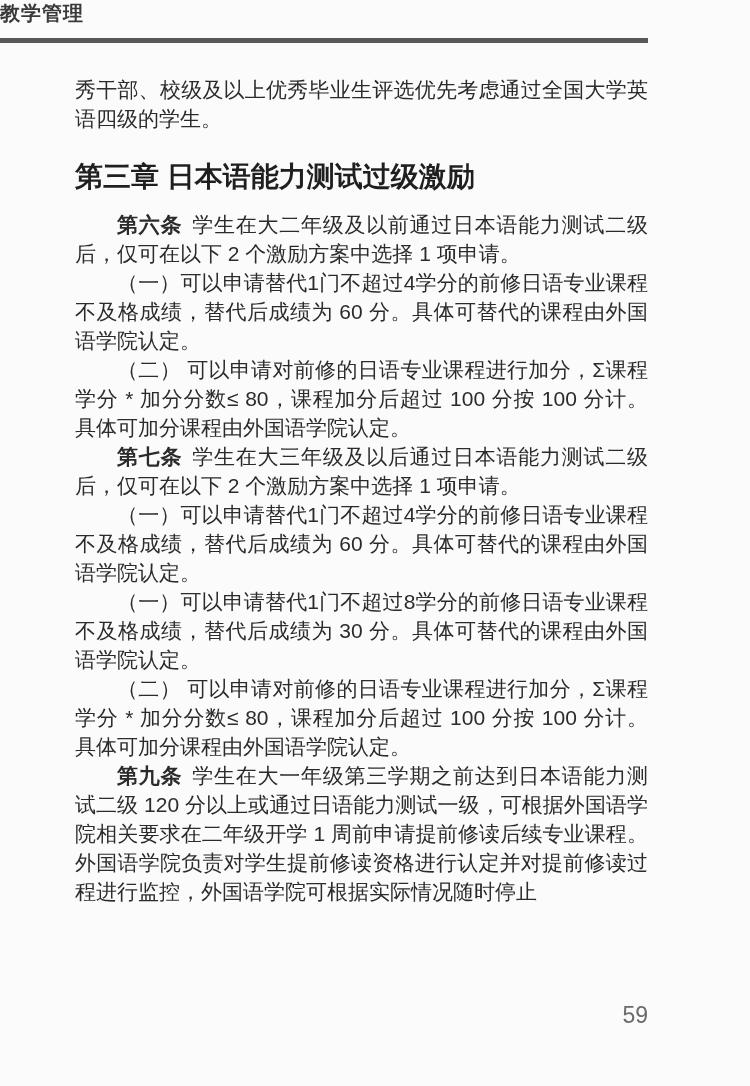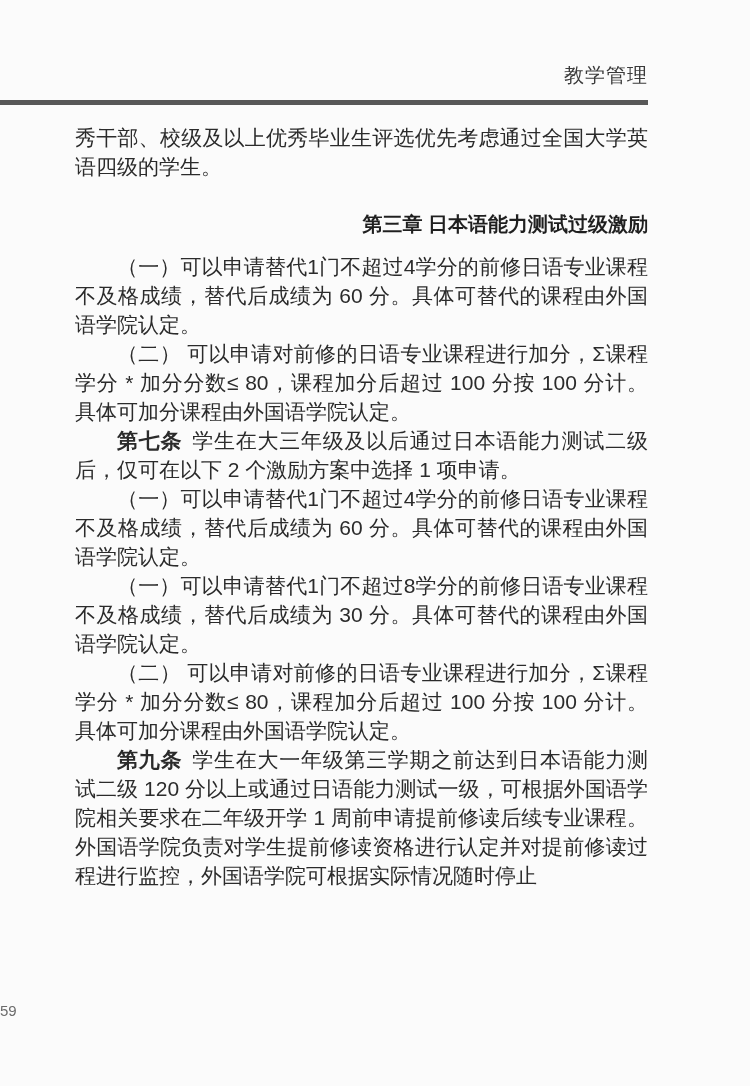--- a/index.html
+++ b/index.html
@@ -10,25 +10,23 @@
   .page {
     position: relative;
     width: 750px;
     height: 1086px;
     background: #fbfbfb;
     overflow: hidden;
     font-family: "Liberation Sans", "DejaVu Sans", sans-serif;
     color: #2b2b2b;
   }
   .running-header {
-    padding-top: 62px;
     width: 648px;
-    text-align: right;
     font-size: 20px;
-    font-weight: 400;
+    font-weight: 700;
     color: #3a3a3a;
     letter-spacing: 1px;
   }
   .header-rule {
     width: 648px;
     height: 5px;
     background: #585858;
     margin-top: 11px;
   }
   .content {
@@ -36,61 +34,63 @@
     margin-left: 75px;
     font-size: 21px;
     line-height: 29px;
     text-align: justify;
   }
   .para {
     margin: 0;
     text-indent: 2em;
   }
   .intro {
-    margin-top: 18px;
+    margin-top: 32px;
     text-indent: 0;
   }
   .chapter-title {
-    margin: 26px 0 10px 0;
-    font-size: 20px;
+    margin: 26px 0 16px 0;
+    font-size: 28px;
     line-height: 35px;
     font-weight: 700;
-    text-align: right;
+    text-align: left;
     text-indent: 0;
     color: #1f1f1f;
   }
   .article-label {
     font-weight: 700;
     margin-right: 10px;
   }
   .page-number {
     position: absolute;
     top: 1002px;
     left: 0;
     width: 648px;
-    font-size: 15px;
+    text-align: right;
+    font-size: 23px;
     color: #6b6b6b;
   }
 </style>
 </head>
 <body>
 
 <div class="page">
 
   <div class="running-header">教学管理</div>
 
   <div class="header-rule"></div>
 
   <div class="content">
 
     <p class="para intro">秀干部、校级及以上优秀毕业生评选优先考虑通过全国大学英语四级的学生。</p>
 
     <h1 class="chapter-title">第三章 日本语能力测试过级激励</h1>
 
     <section>
+      <p class="para"><span class="article-label">第六条</span><span>学生在大二年级及以前通过日本语能力测试二级后，仅可在以下 2 个激励方案中选择 1 项申请。</span></p>
       <p class="para">（一）可以申请替代1门不超过4学分的前修日语专业课程不及格成绩，替代后成绩为 60 分。具体可替代的课程由外国语学院认定。</p>
       <p class="para">（二） 可以申请对前修的日语专业课程进行加分，Σ课程学分 * 加分分数≤ 80，课程加分后超过 100 分按 100 分计。具体可加分课程由外国语学院认定。</p>
     </section>
 
     <section>
       <p class="para"><span class="article-label">第七条</span><span>学生在大三年级及以后通过日本语能力测试二级后，仅可在以下 2 个激励方案中选择 1 项申请。</span></p>
       <p class="para">（一）可以申请替代1门不超过4学分的前修日语专业课程不及格成绩，替代后成绩为 60 分。具体可替代的课程由外国语学院认定。</p>
     </section>
 
     <section>

